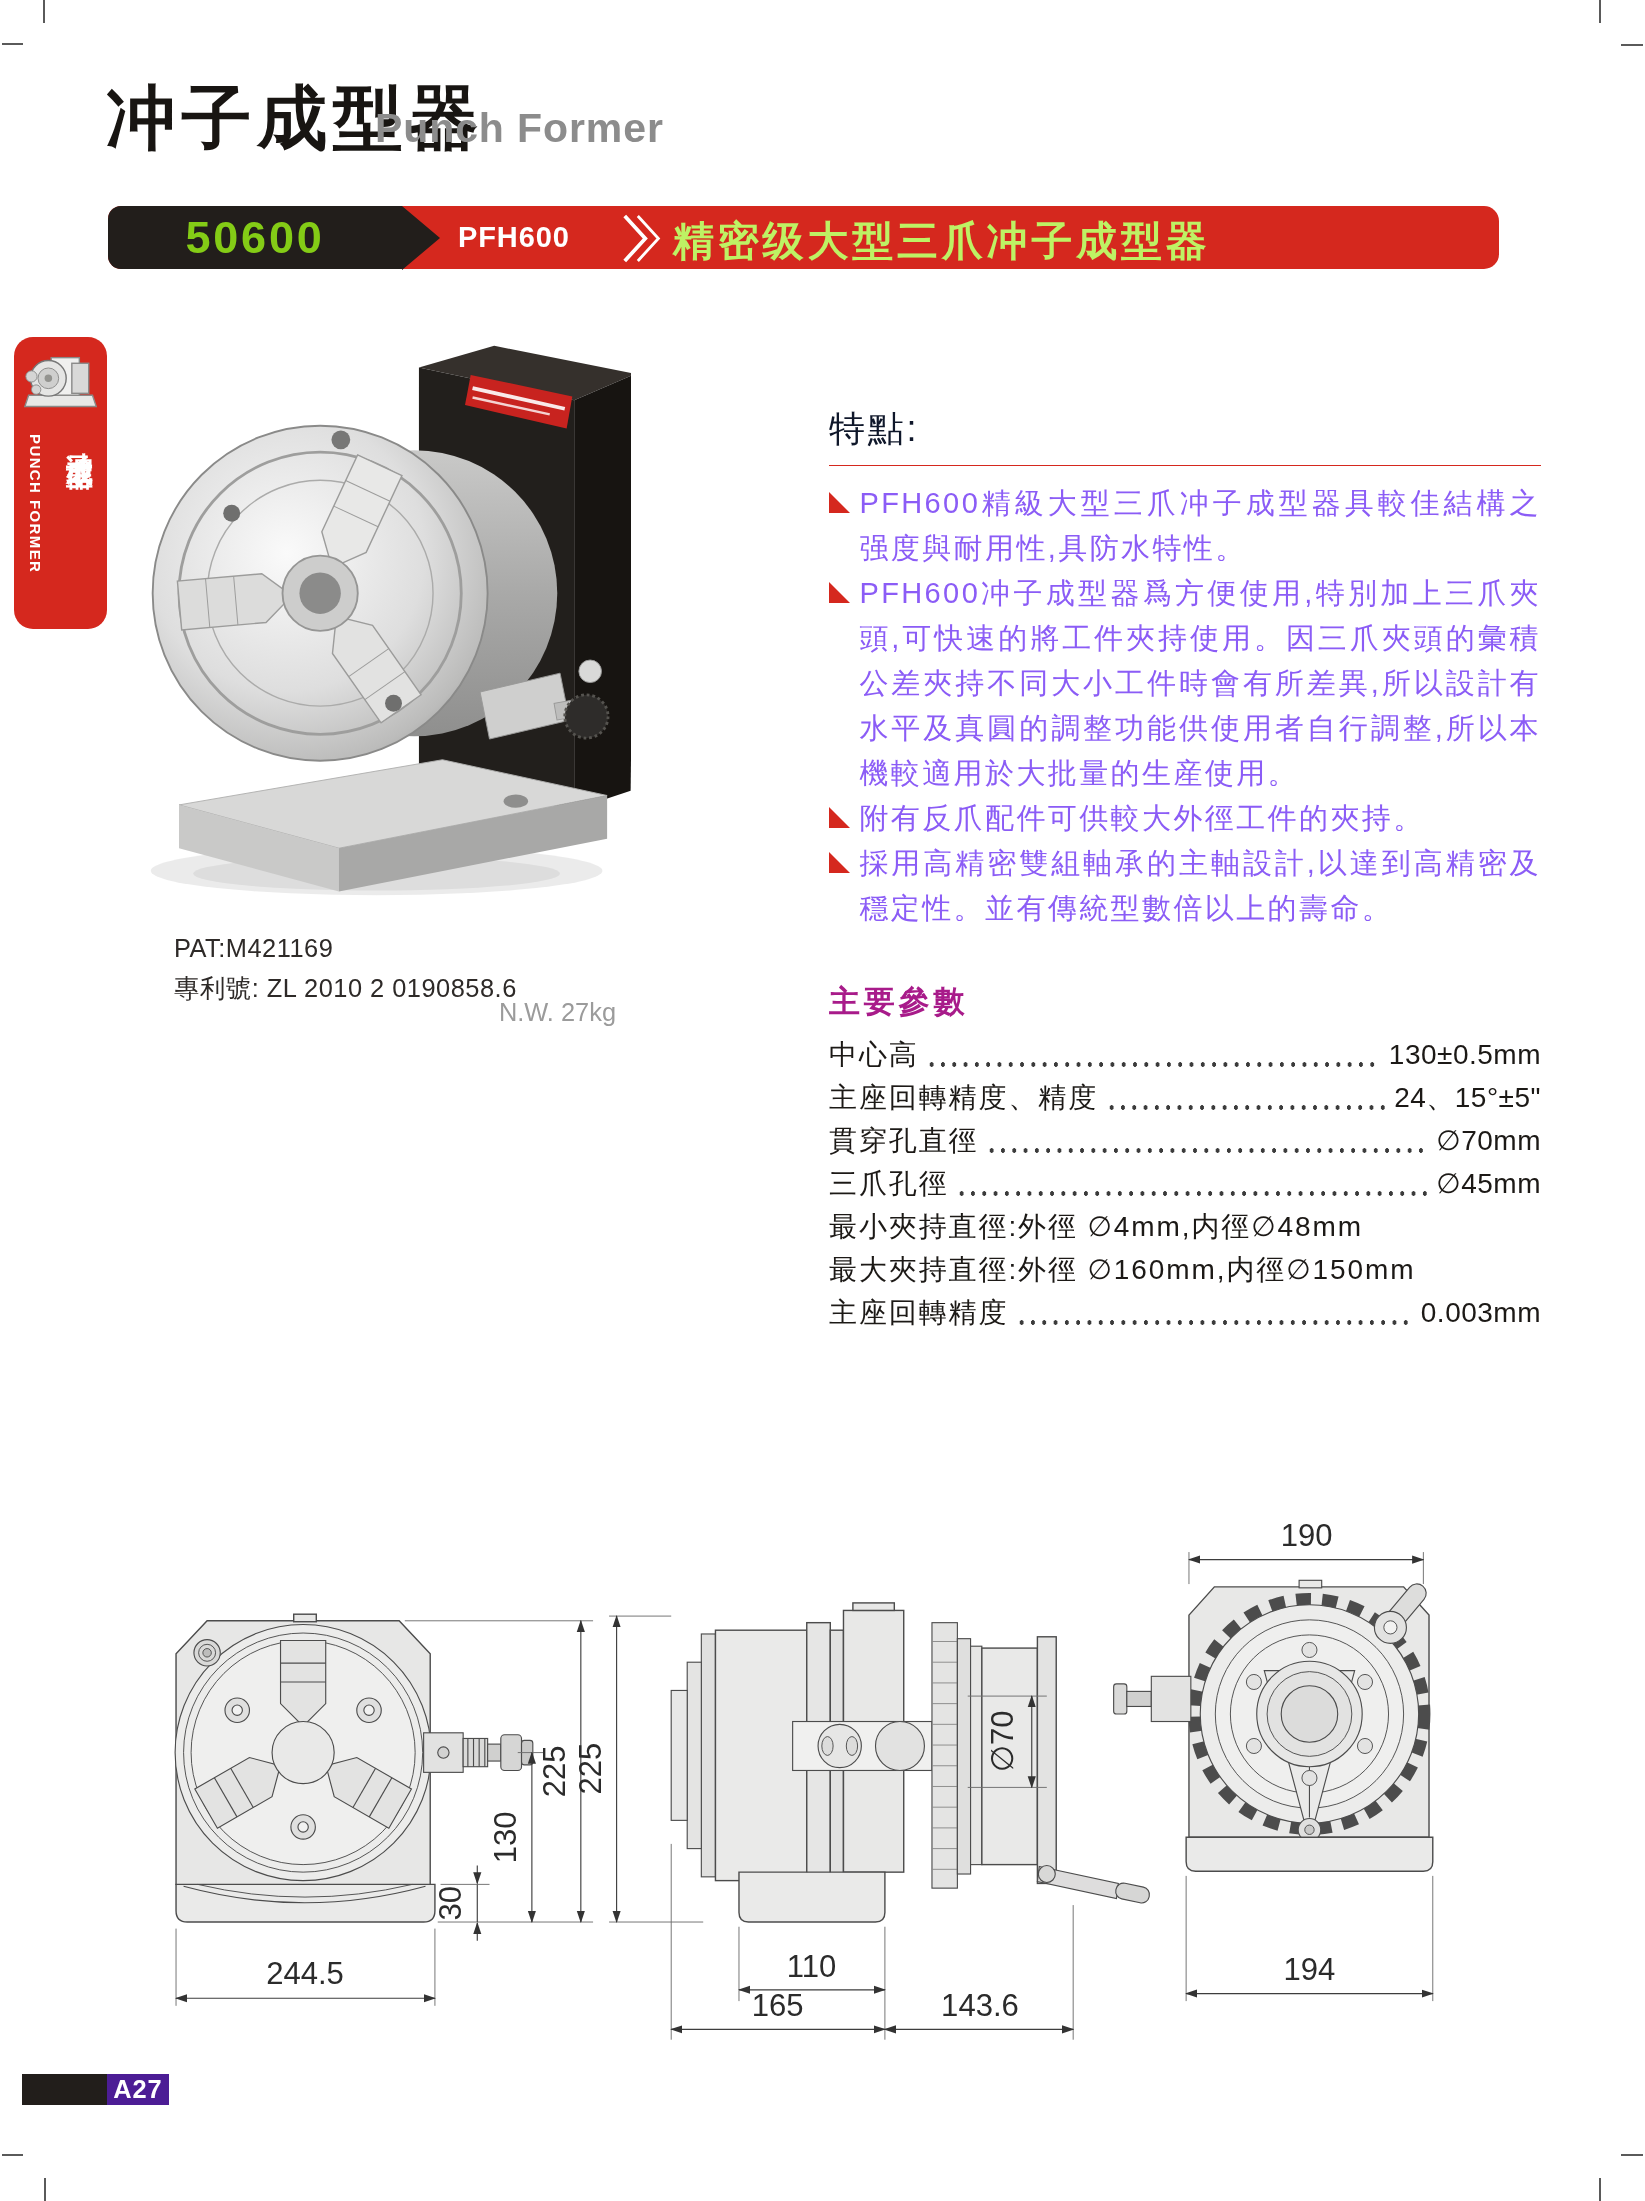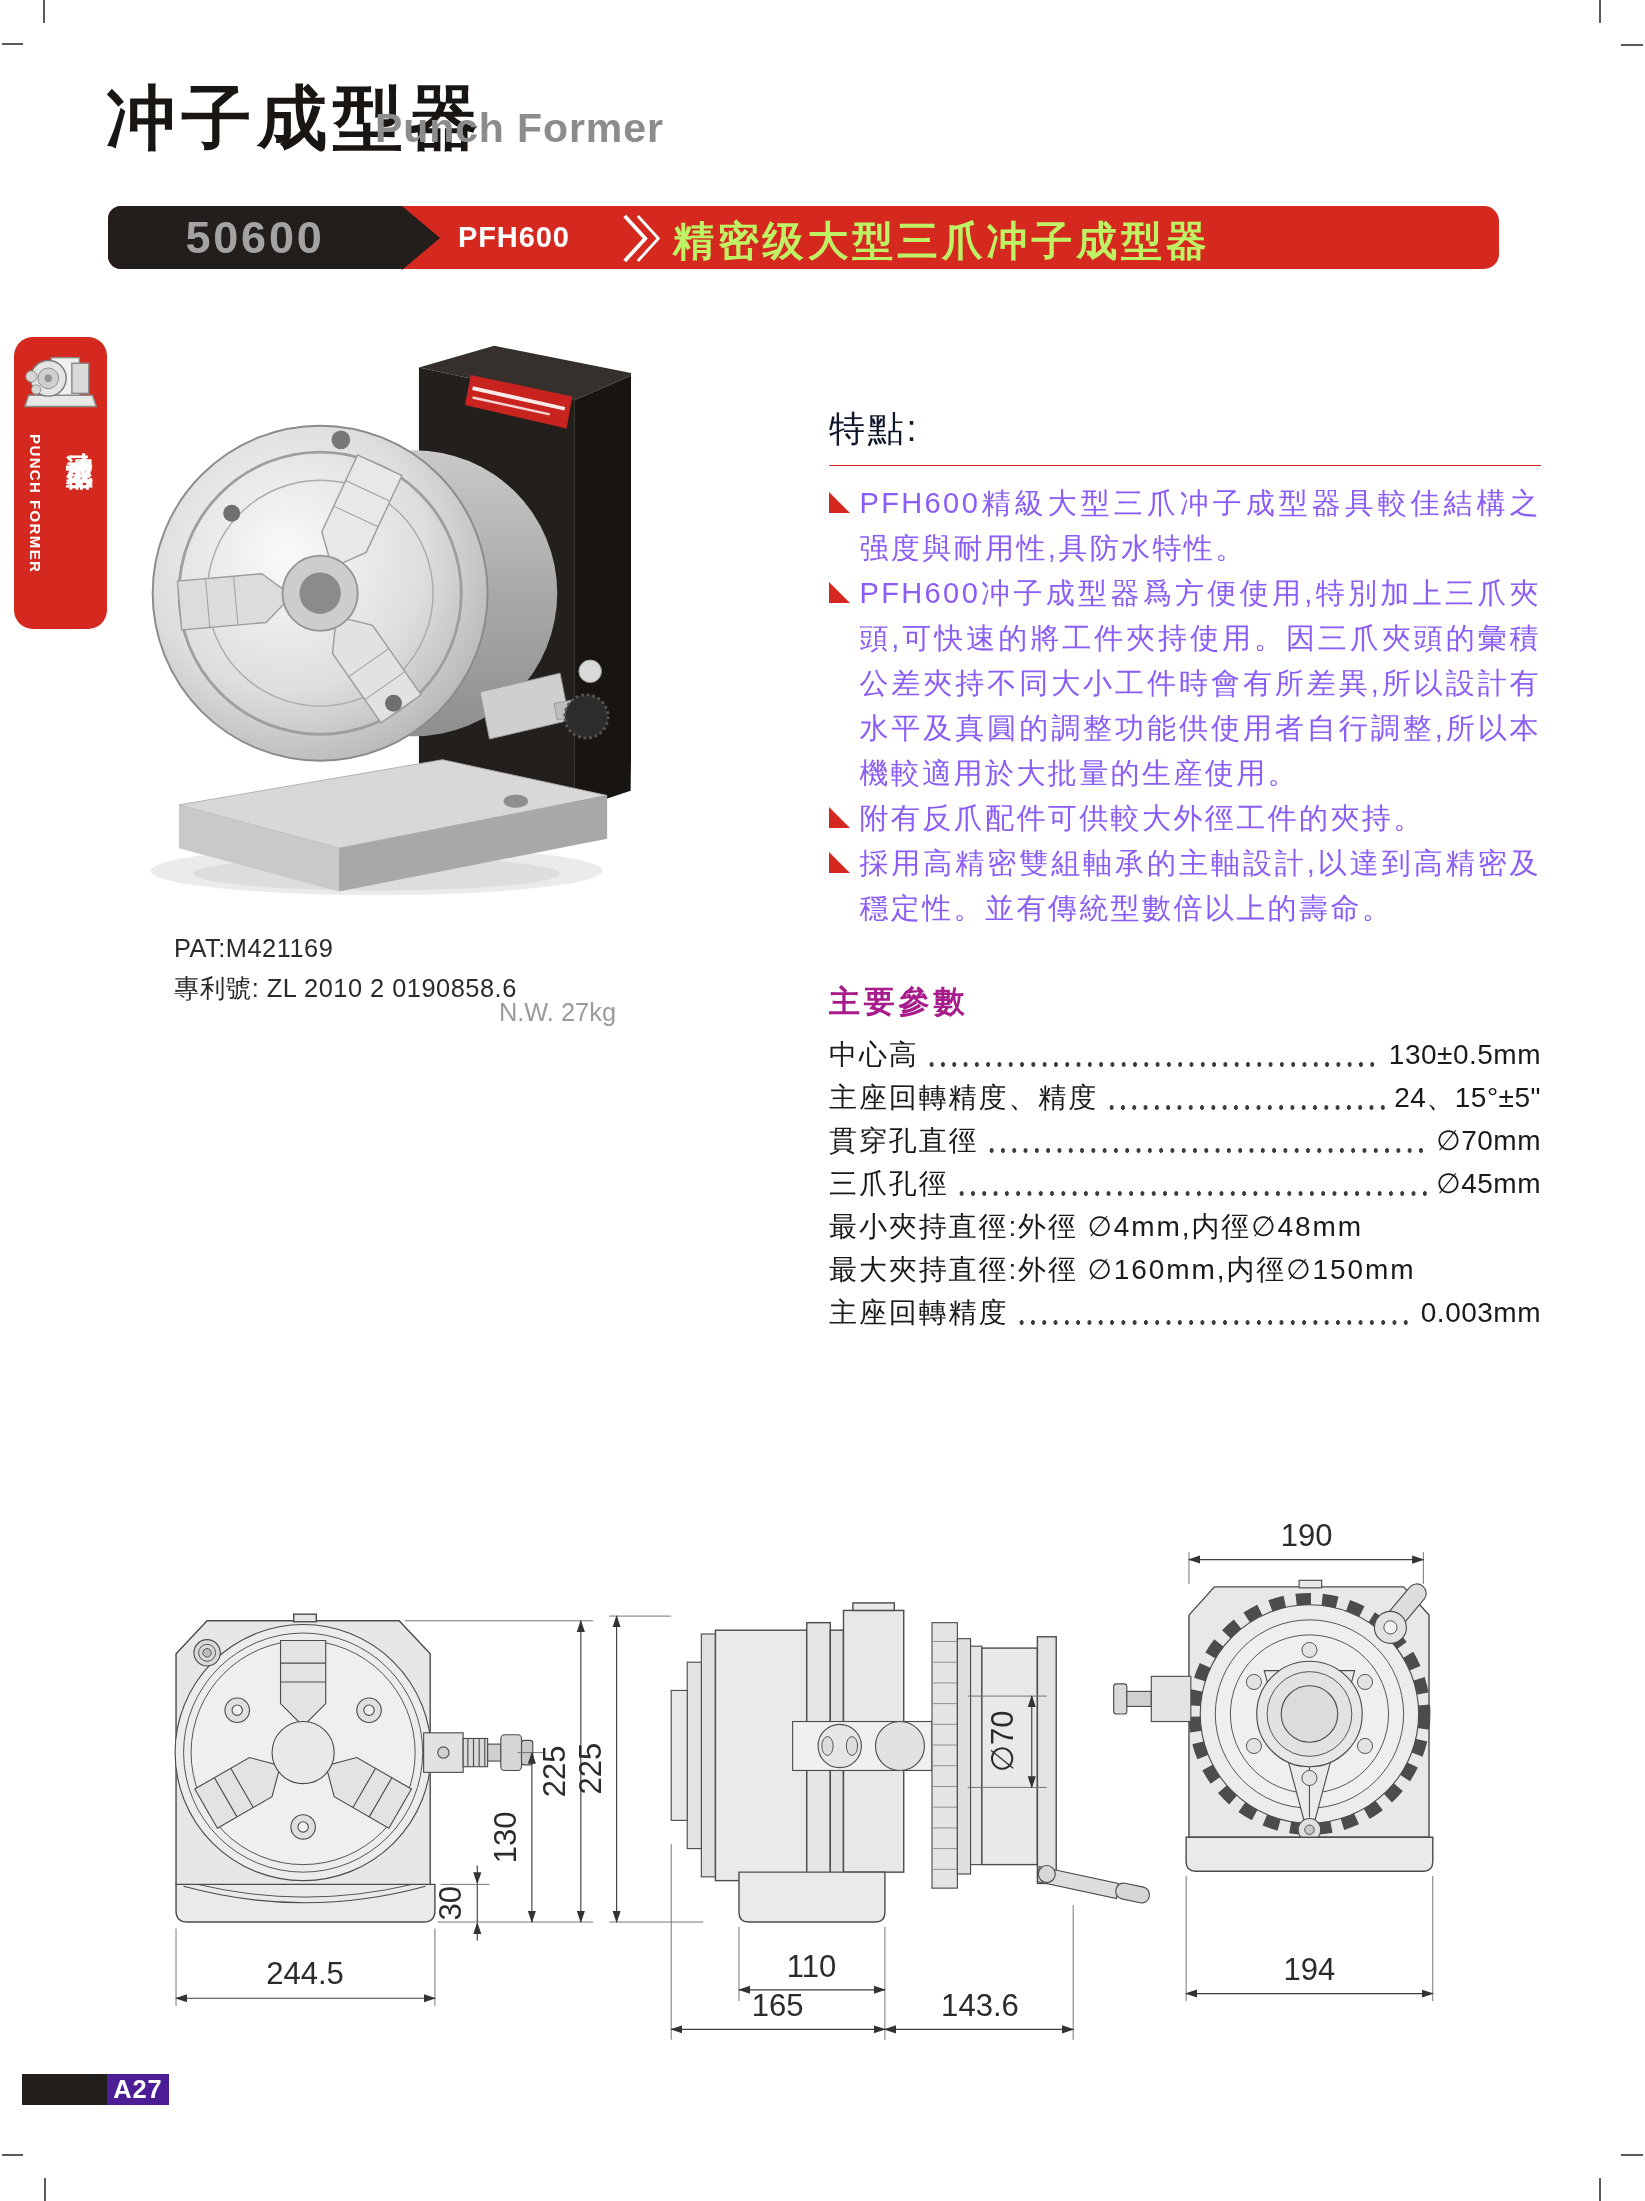--- a/index.html
+++ b/index.html
@@ -16,21 +16,21 @@
   
   .title-zh { left:106px; top:72px; font-size:70px; font-weight:bold; color:#181512; letter-spacing:5.6px; }
   .title-en { left:375px; top:105px; font-size:41px; font-weight:bold; color:#8c8c8c; letter-spacing:0.9px; }
 
   
   .banner { left:108px; top:206px; width:1391px; height:63px; background:#d5281e; border-radius:13px 15px 15px 13px; }
   .code-block { position:absolute; left:0; top:0; width:294px; height:63px; background:#221e1b; border-radius:13px 0 0 13px;
                 display:flex; align-items:center; justify-content:center; }
   .code-arrow { position:absolute; left:294px; top:0; width:0; height:0;
                 border-top:32px solid transparent; border-bottom:32px solid transparent; border-left:38px solid #221e1b; }
-  .code-text { color:#a3a3a3; font-size:45px; font-weight:bold; letter-spacing:2.8px; }
+  .code-text { color:#84cc16; font-size:45px; font-weight:bold; letter-spacing:2.8px; }
   .model-text { position:absolute; left:350px; top:0; height:63px; display:flex; align-items:center; color:#fff; font-size:29px; font-weight:bold; letter-spacing:0.9px; }
   .chev { position:absolute; left:513px; top:6.6px; }
   .banner-title { position:absolute; left:565px; top:0; height:70px; display:flex; align-items:center; color:#bef264; font-size:41px; font-weight:bold; letter-spacing:3.8px; }
   .subtitle { left:746px; top:280px; width:753px; text-align:right; font-size:29px; font-weight:bold; color:#1d1a18; letter-spacing:0.5px; }
 
   
   .side-tab { left:14px; top:337px; width:93px; height:292px; background:#d5281e; border-radius:19px; }
   .side-photo { position:absolute; left:8.5px; top:13px; }
   .v-zh { position:absolute; top:94px; right:9.4px; writing-mode:vertical-rl; text-orientation:upright;
           color:#fff; font-size:27px; font-weight:bold; letter-spacing:2.8px; }

